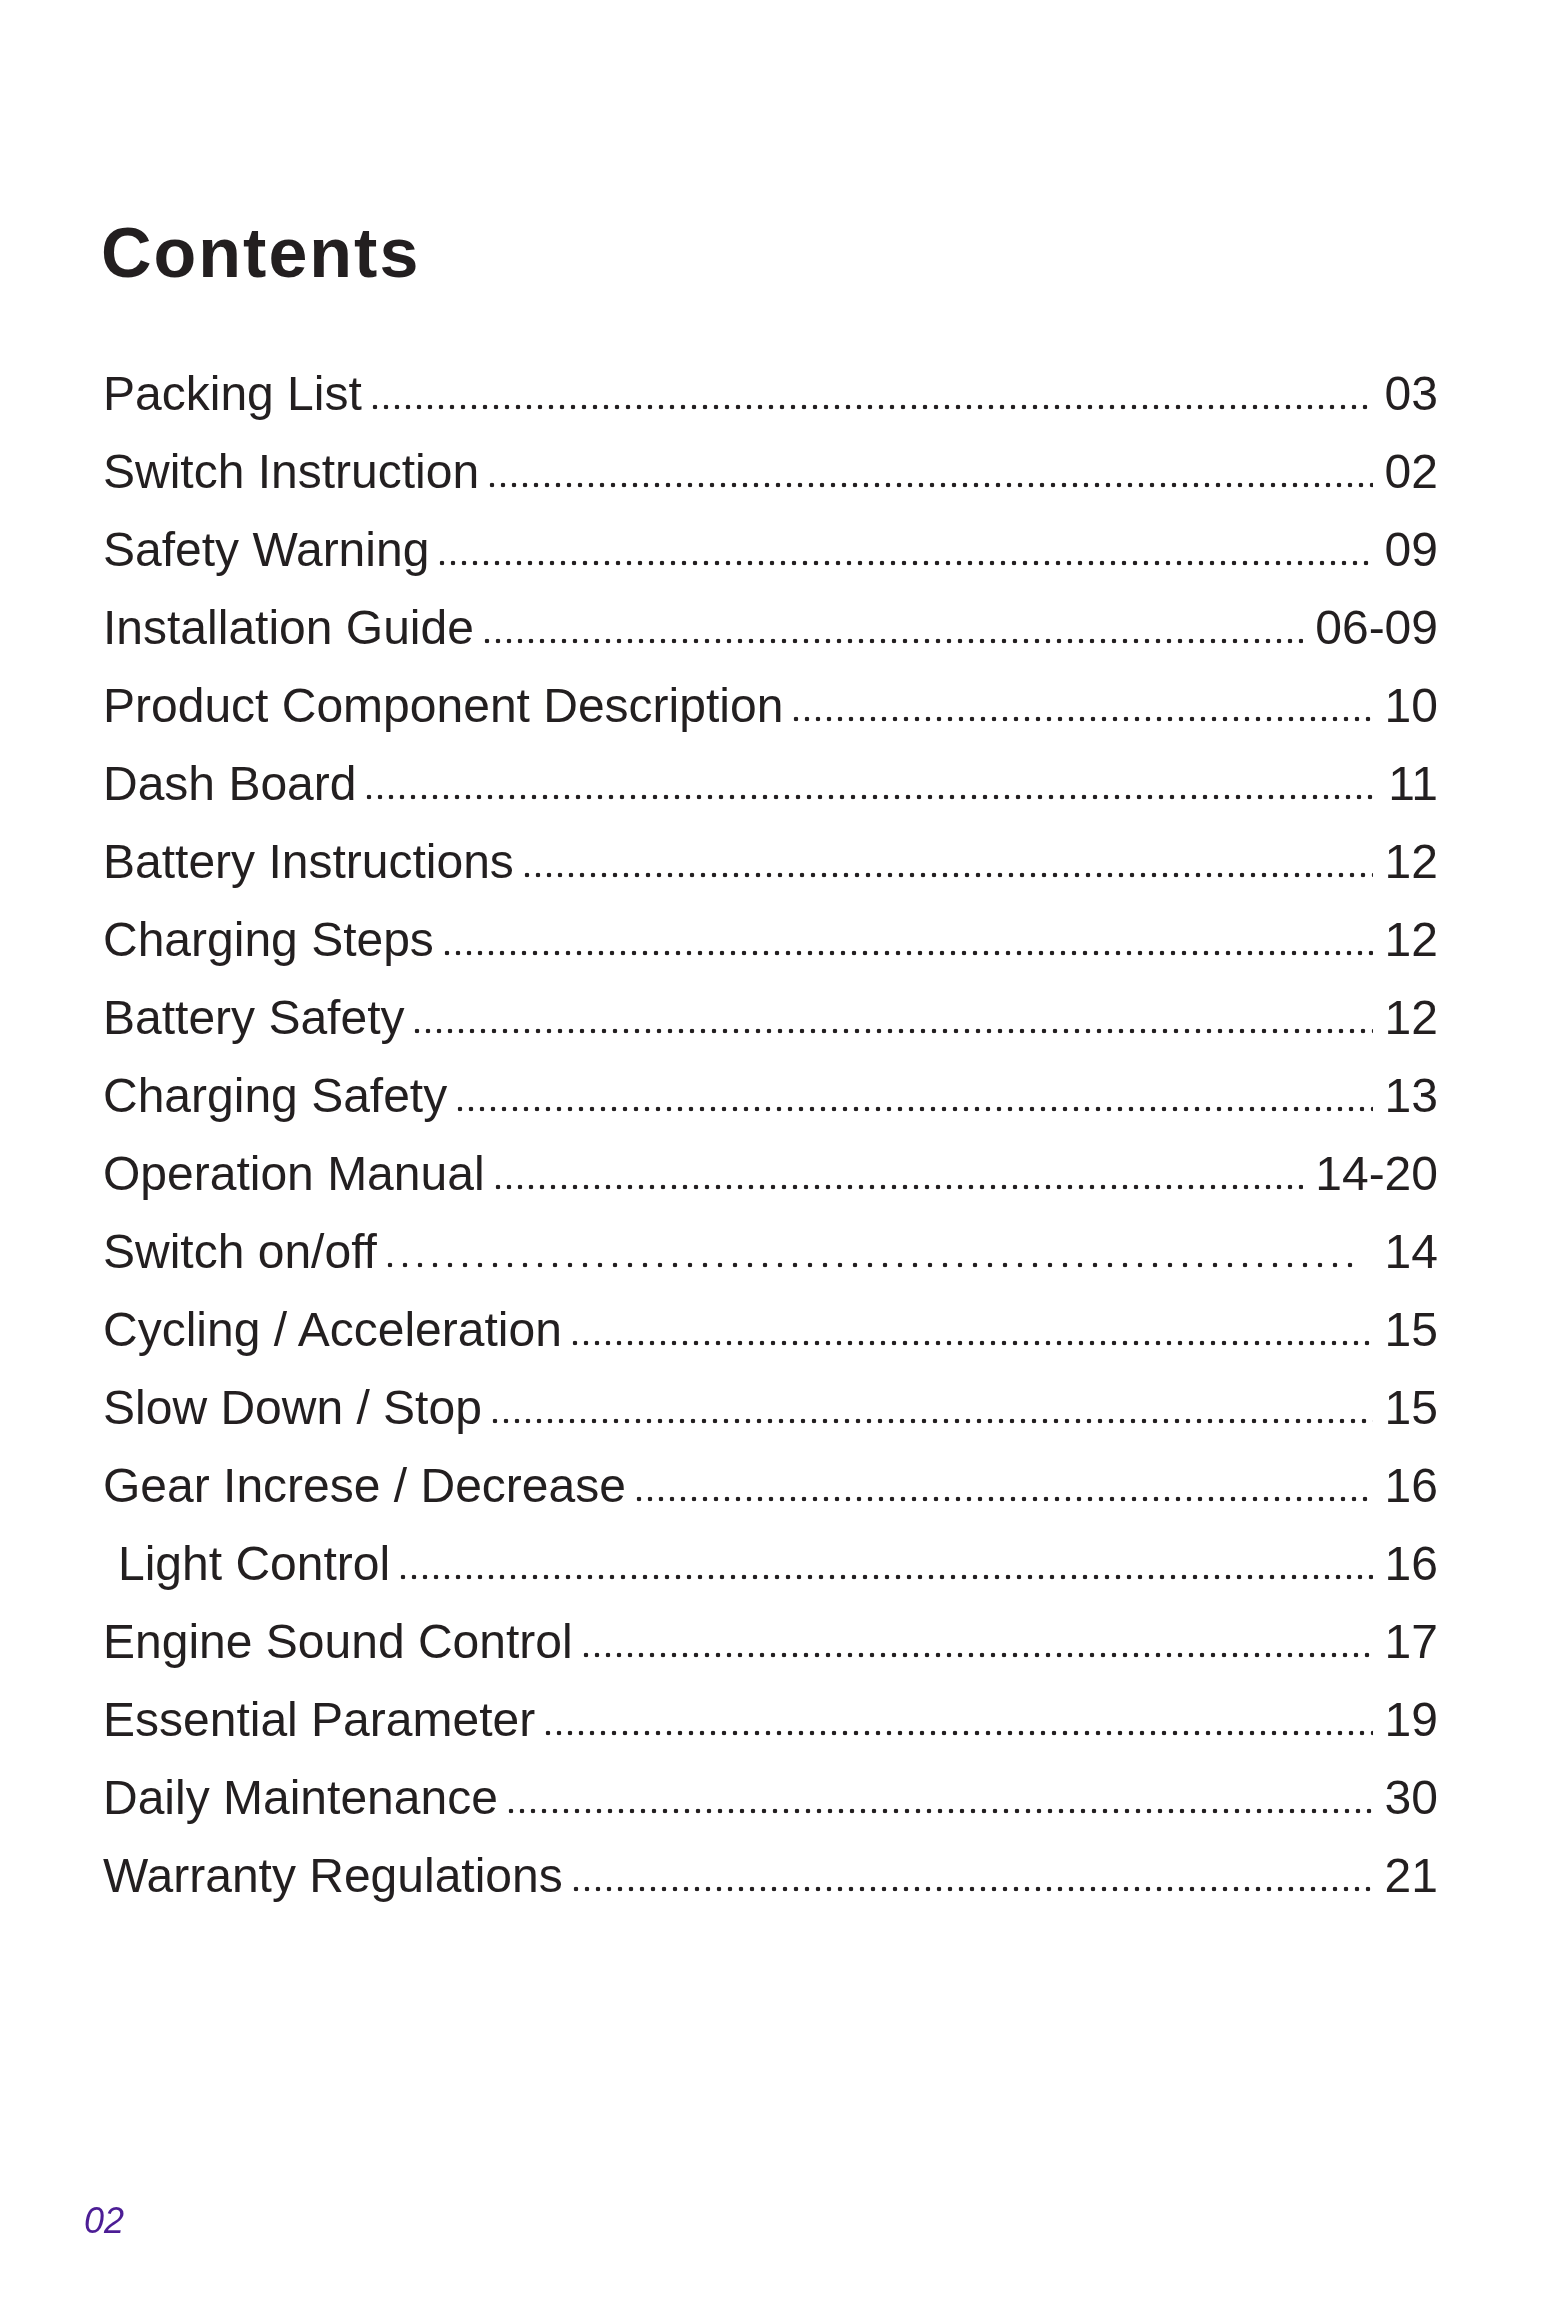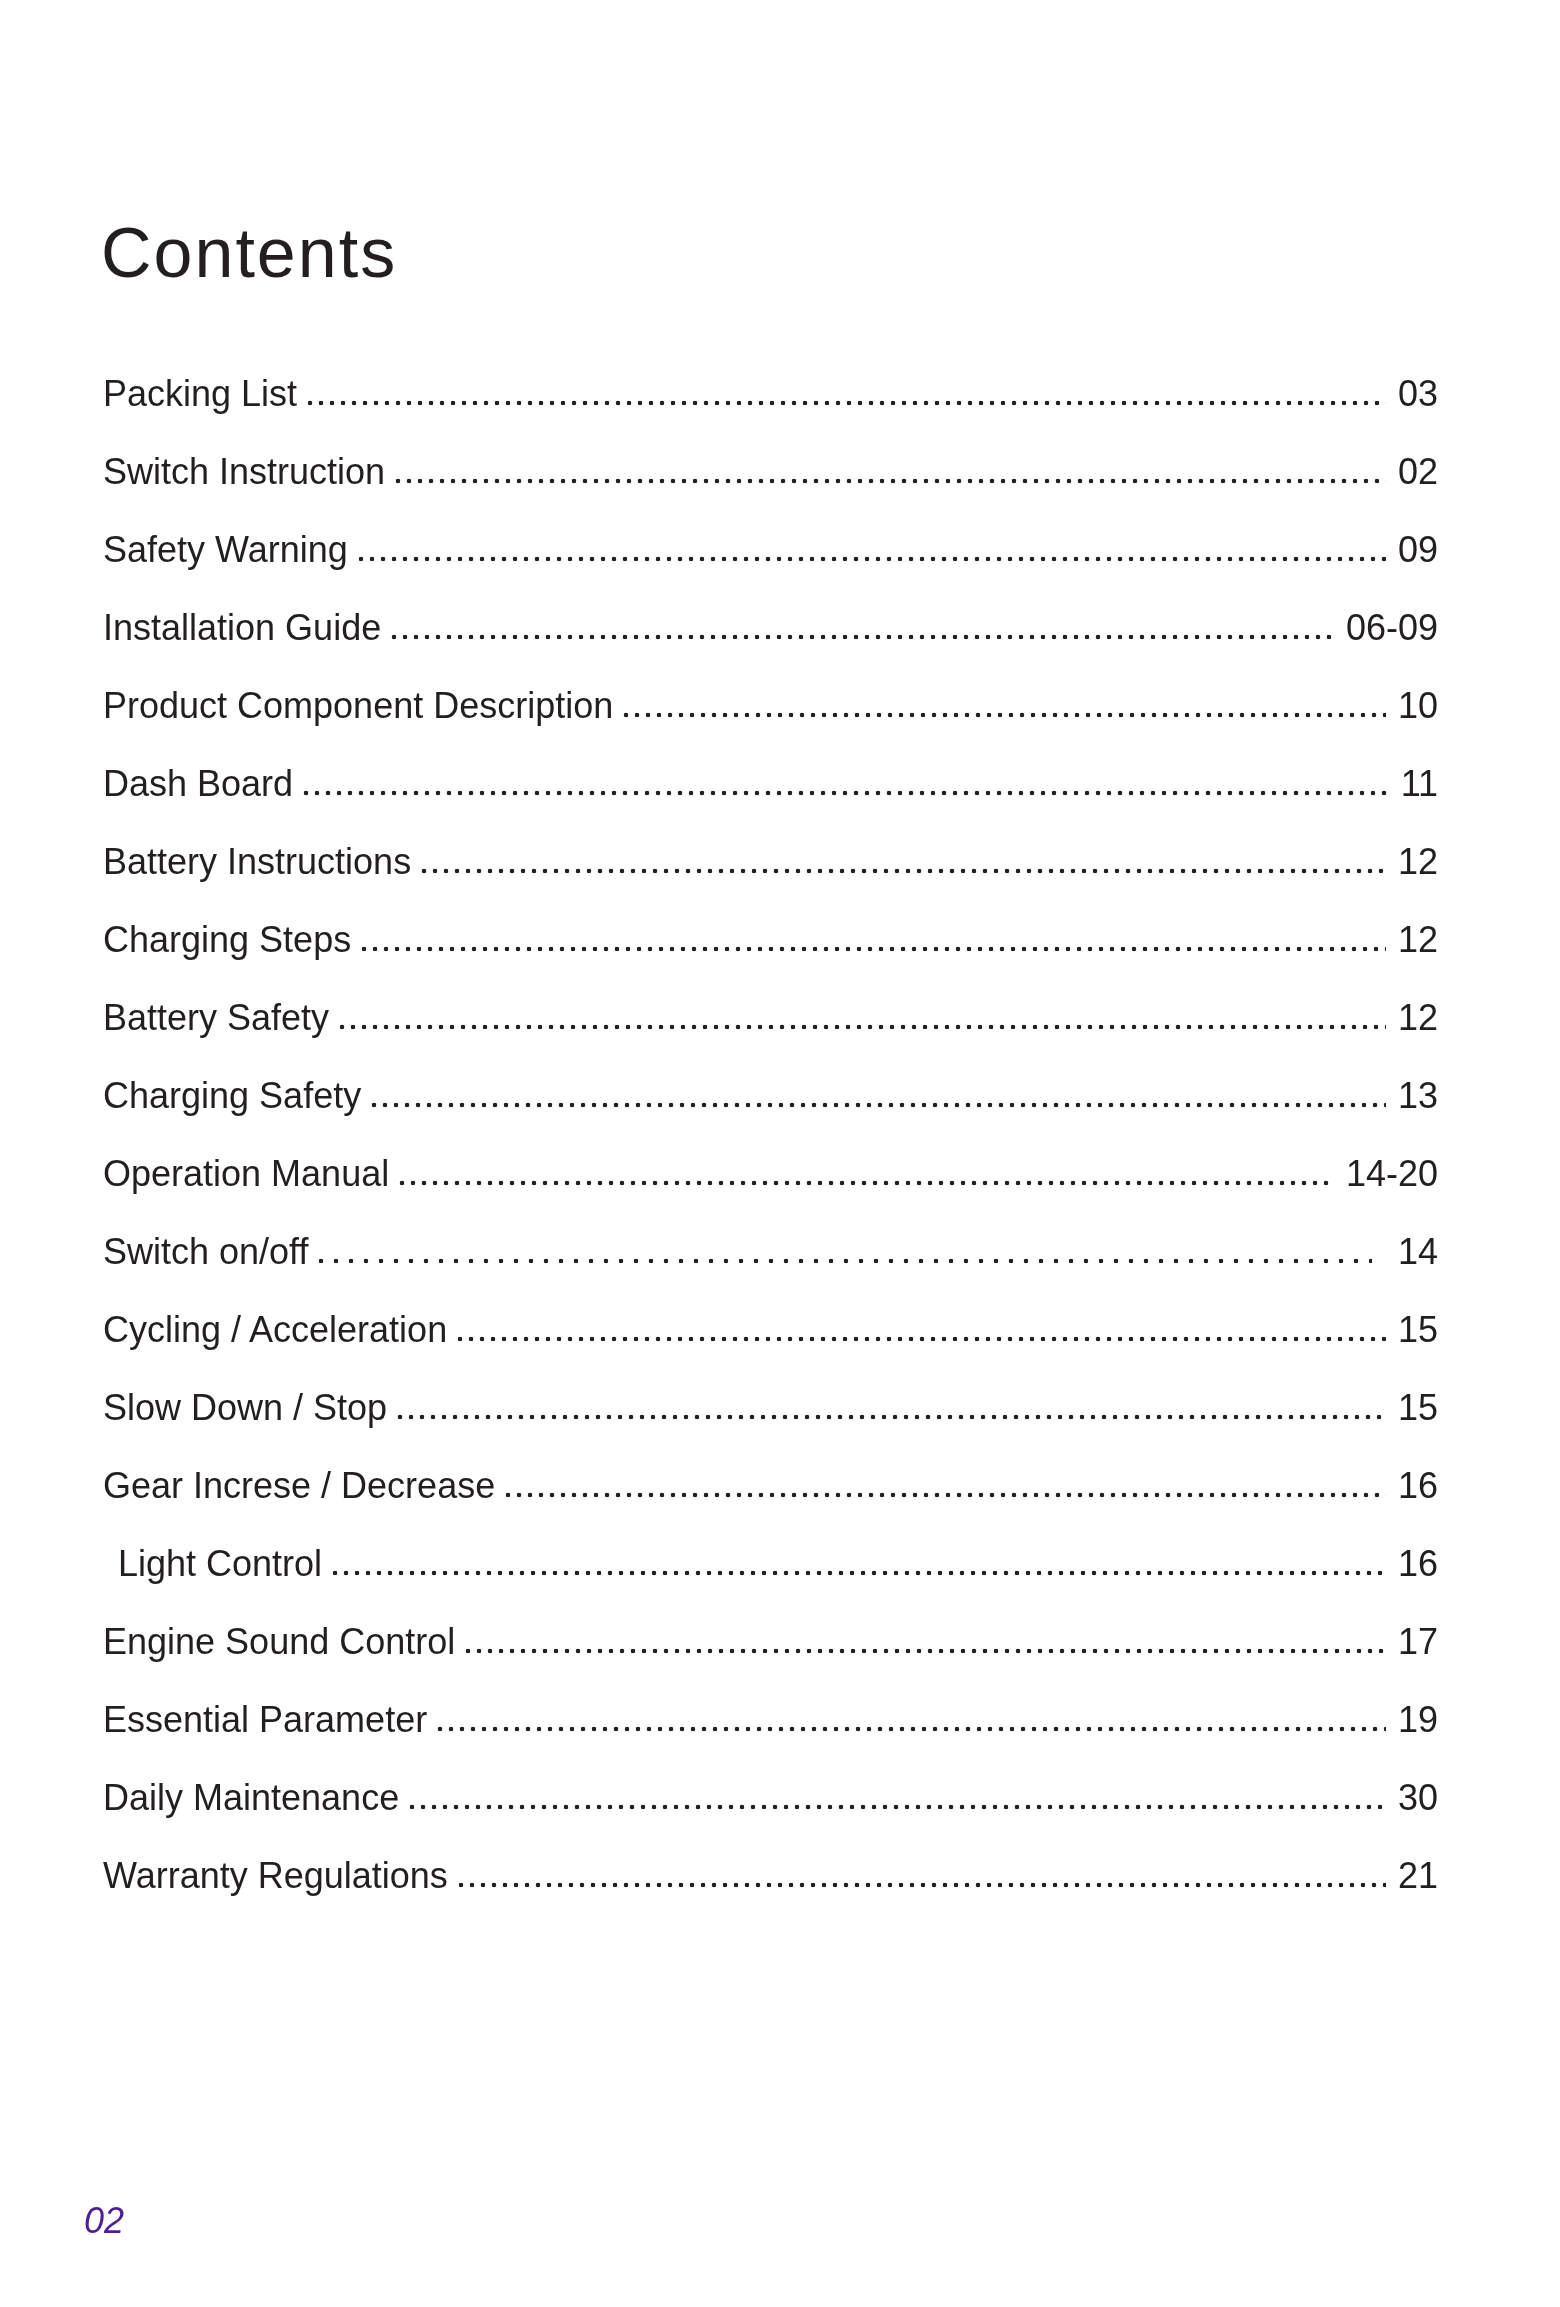--- a/index.html
+++ b/index.html
@@ -16,36 +16,36 @@
     position: absolute;
     inset: 0;
     background: #ffffff;
   }
   .title {
     position: absolute;
     left: 101px;
     top: 218px;
     font-size: 70px;
     line-height: 1;
-    font-weight: 400;
+    font-weight: 700;
     letter-spacing: 2px;
     color: #231f20;
   }
   .toc {
     position: absolute;
     left: 103px;
     top: 355px;
     width: 1335px;
   }
   .toc-row {
     display: flex;
     align-items: baseline;
     height: 78px;
     line-height: 78px;
-    font-size: 36px;
+    font-size: 48px;
     white-space: nowrap;
   }
   .toc-row .label { flex: 0 0 auto; }
   .toc-row.indent .label { padding-left: 15px; }
   .leader {
     flex: 1 1 auto;
     height: 6px;
     margin: 0 12px 0 10px;
     background-image: radial-gradient(circle at 3px 3px, #231f20 2px, transparent 2.6px);
     background-size: 11px 6px;

